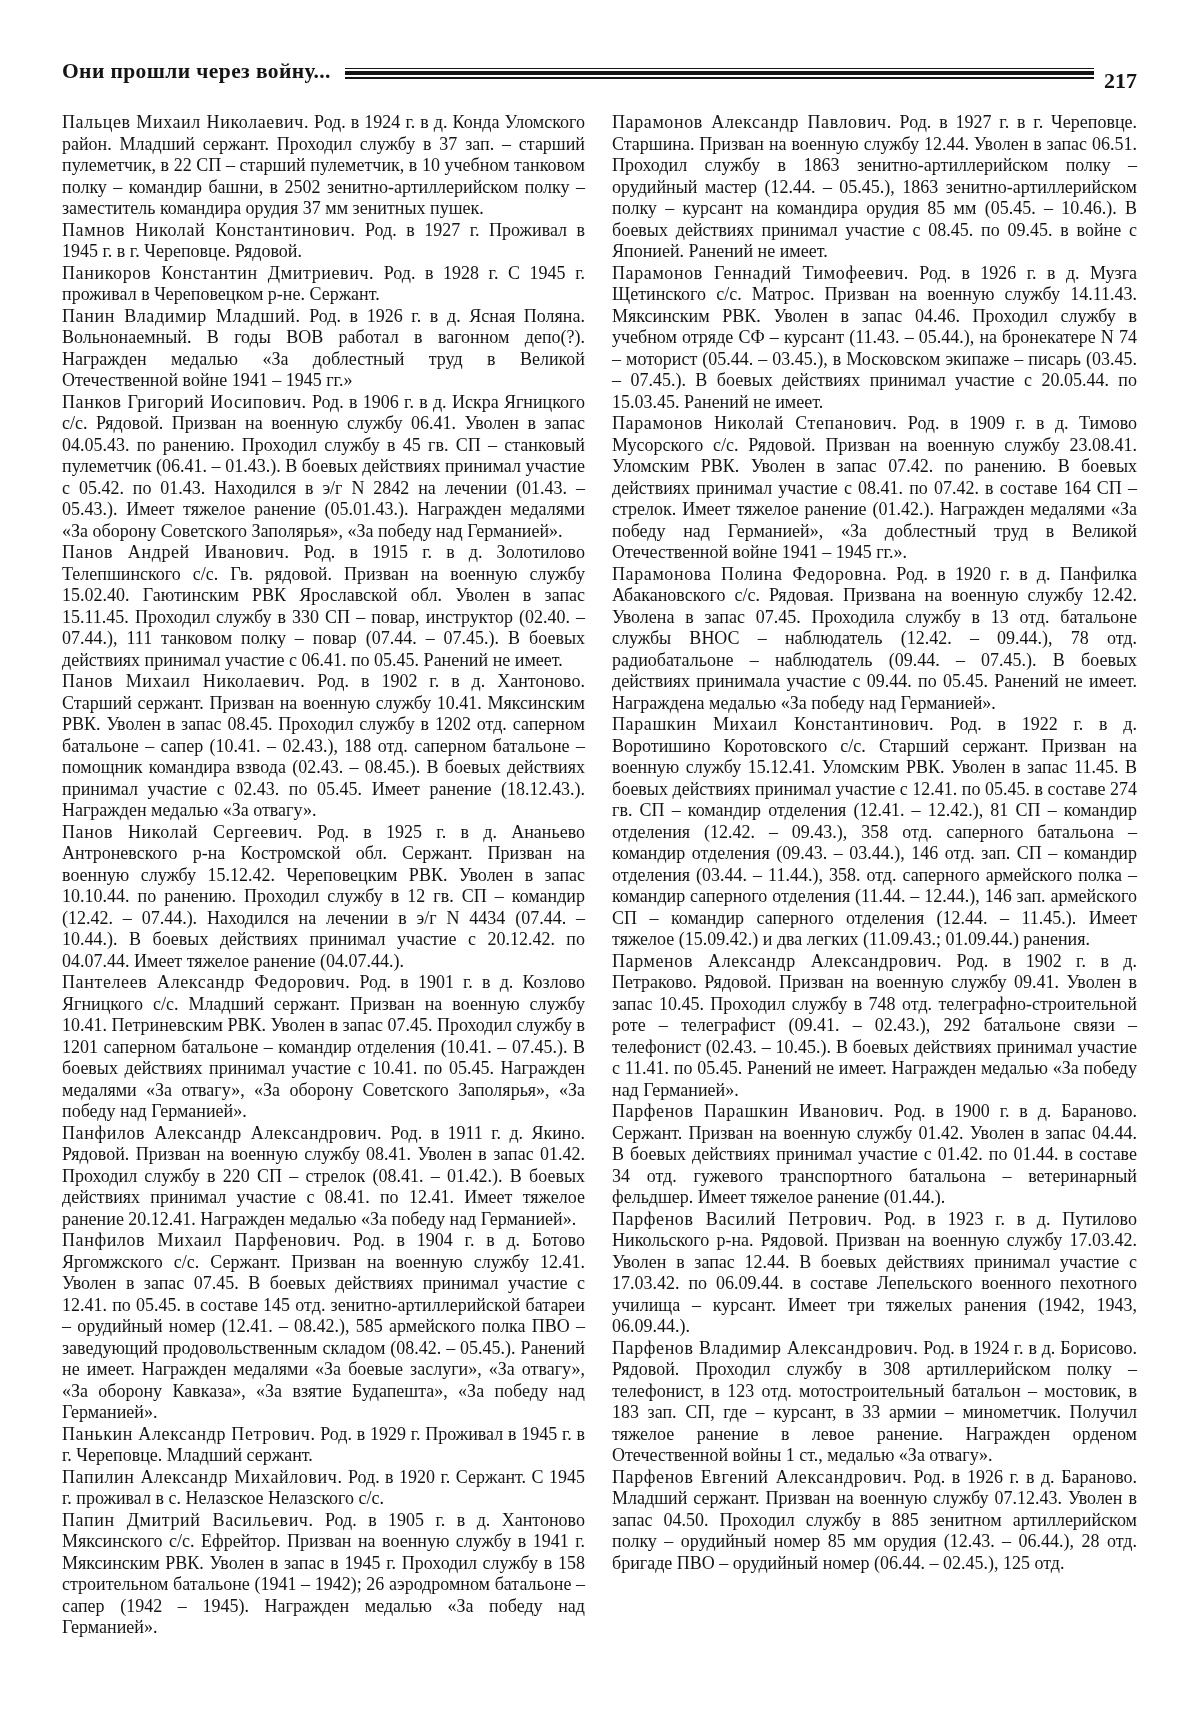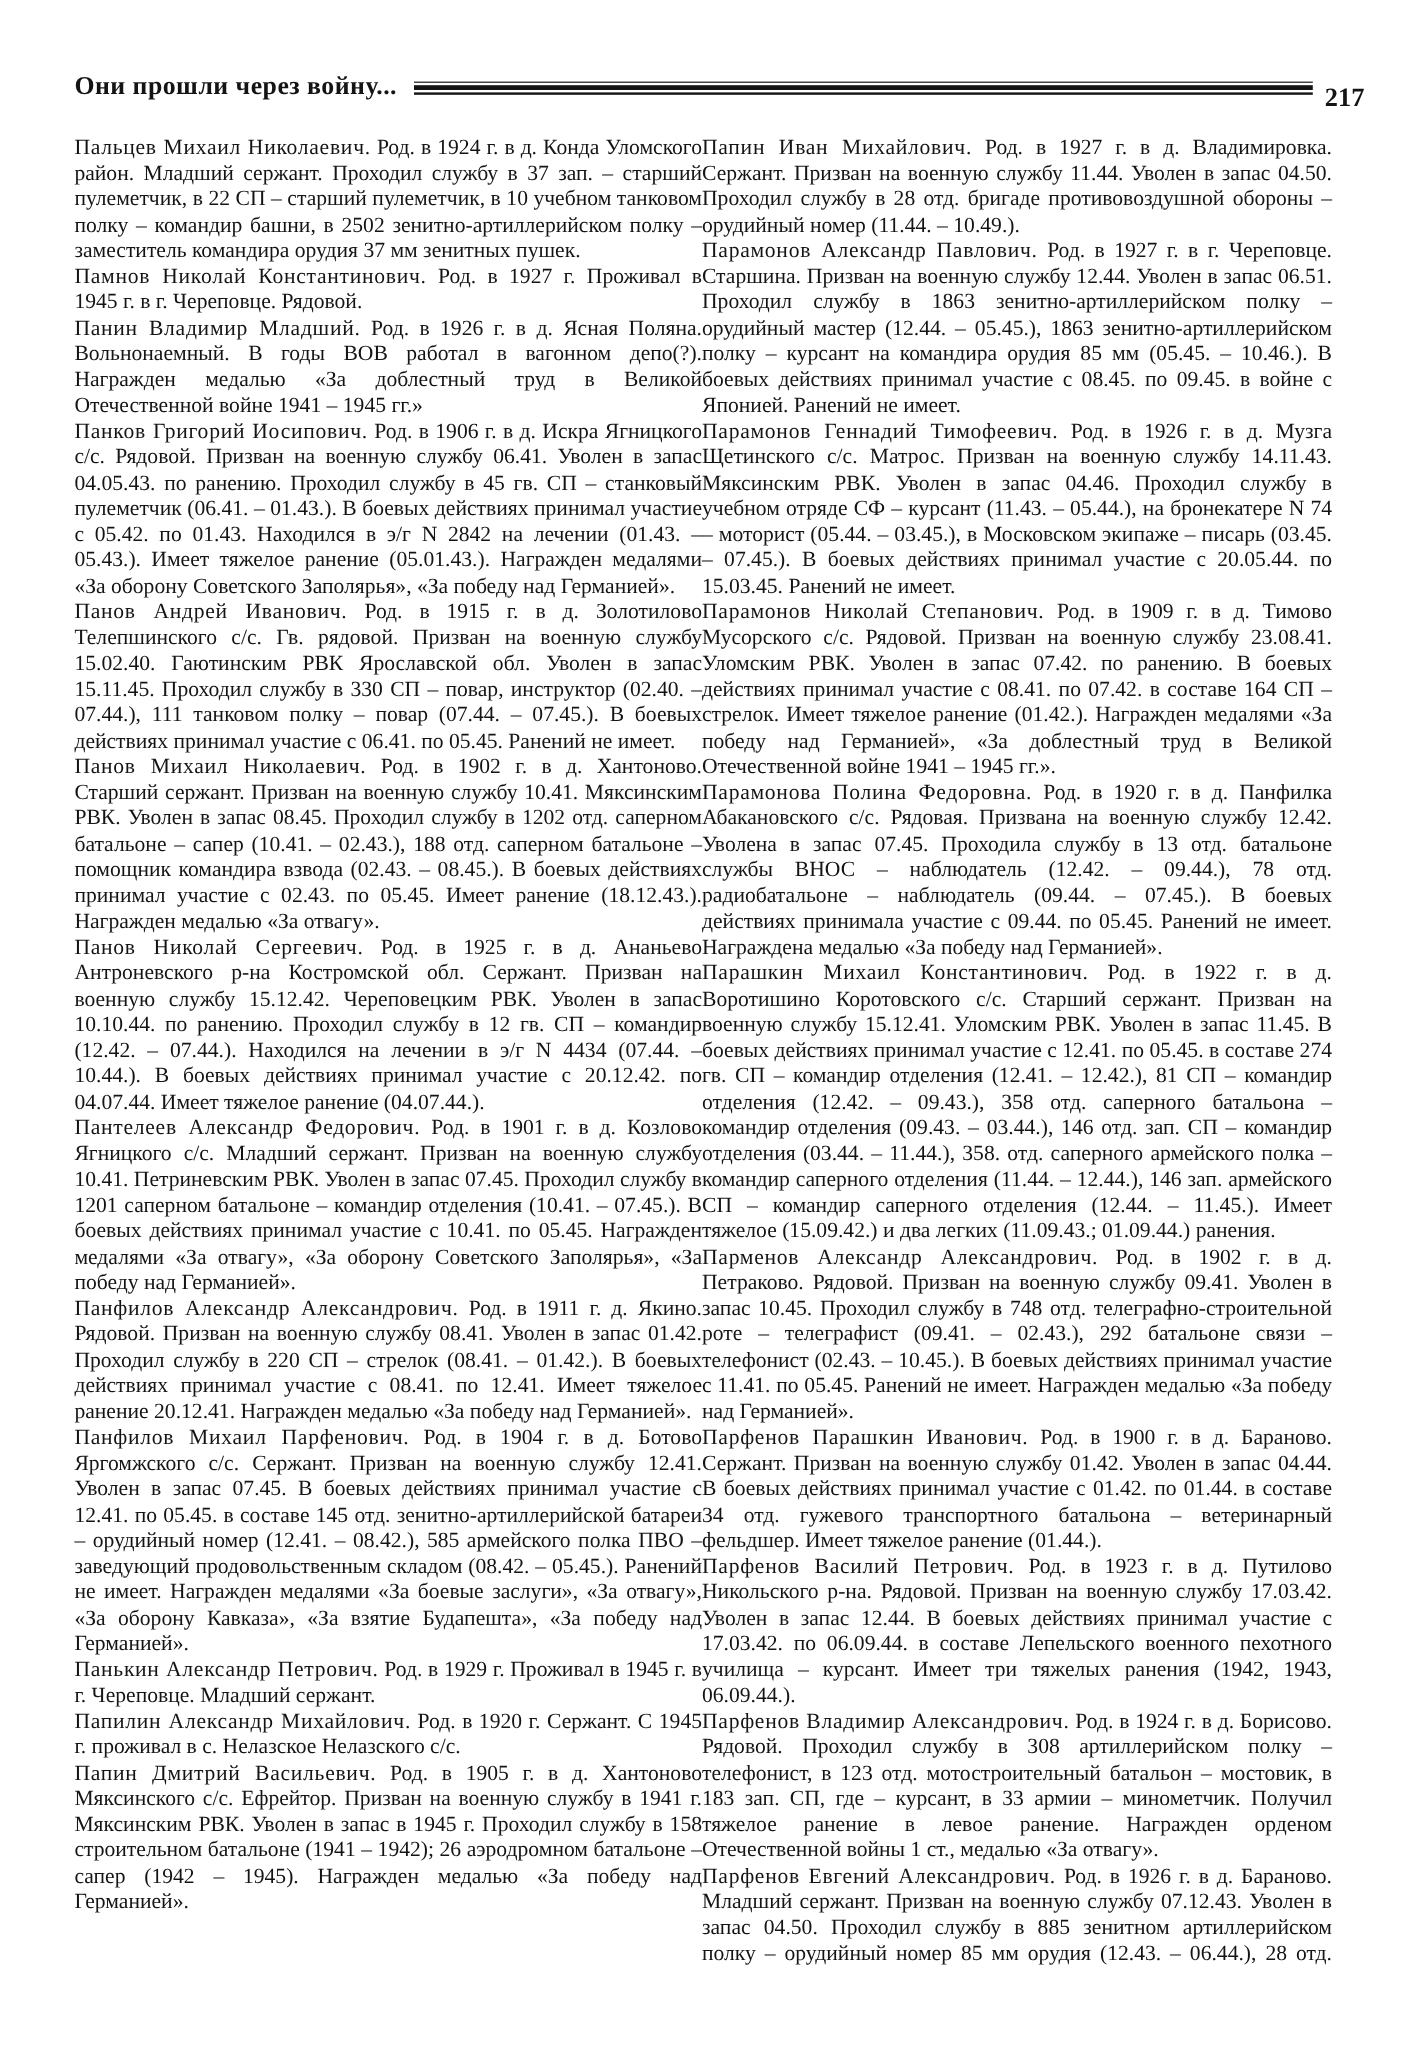--- a/index.html
+++ b/index.html
@@ -49,20 +49,21 @@
   .page-number {
     font-weight: bold;
     font-size: 22px;
     white-space: nowrap;
     flex: 0 0 auto;
     margin-top: 19px;
   }
   .page-body {
     display: grid;
     grid-template-columns: 523px 525px;
+    column-gap: 27px;
   }
   .column {
     font-size: 18px;
     line-height: 21.5px;
   }
   .entry {
     margin: 0;
     text-align: justify;
     text-justify: inter-word;
     hyphens: auto;
@@ -85,35 +86,35 @@
         <i></i>
     </span>
     <span class="page-number">217</span>
   </div>
 
   <div class="page-body">
 
     <div class="column column-left">
         <p class="entry"><span class="entry-name">Пальцев Михаил Николаевич.</span> <span class="entry-text">Род. в 1924 г. в д. Конда Уломского район. Младший сержант. Проходил службу в 37 зап. – старший пулеметчик, в 22 СП – старший пулеметчик, в 10 учебном танковом полку – командир башни, в 2502 зенитно-артиллерийском полку – заместитель командира орудия 37 мм зенитных пушек.</span></p>
         <p class="entry"><span class="entry-name">Памнов Николай Константинович.</span> <span class="entry-text">Род. в 1927 г. Проживал в 1945 г. в г. Череповце. Рядовой.</span></p>
+        <p class="entry"><span class="entry-name">Паникоров Константин Дмитриевич.</span> <span class="entry-text">Род. в 1928 г. С 1945 г. проживал в Череповецком р-не. Сержант.</span></p>
         <p class="entry"><span class="entry-name">Панин Владимир Младший.</span> <span class="entry-text">Род. в 1926 г. в д. Ясная Поляна. Вольнонаемный. В годы ВОВ работал в вагонном депо(?). Награжден медалью «За доблестный труд в Великой Отечественной войне 1941 – 1945 гг.»</span></p>
         <p class="entry"><span class="entry-name">Панков Григорий Иосипович.</span> <span class="entry-text">Род. в 1906 г. в д. Искра Ягницкого с/с. Рядовой. Призван на военную службу 06.41. Уволен в запас 04.05.43. по ранению. Проходил службу в 45 гв. СП – станковый пулеметчик (06.41. – 01.43.). В боевых действиях принимал участие с 05.42. по 01.43. Находился в э/г N 2842 на лечении (01.43. – 05.43.). Имеет тяжелое ранение (05.01.43.). Награжден медалями «За оборону Советского Заполярья», «За победу над Германией».</span></p>
         <p class="entry"><span class="entry-name">Панов Андрей Иванович.</span> <span class="entry-text">Род. в 1915 г. в д. Золотилово Телепшинского с/с. Гв. рядовой. Призван на военную службу 15.02.40. Гаютинским РВК Ярославской обл. Уволен в запас 15.11.45. Проходил службу в 330 СП – повар, инструктор (02.40. – 07.44.), 111 танковом полку – повар (07.44. – 07.45.). В боевых действиях принимал участие с 06.41. по 05.45. Ранений не имеет.</span></p>
         <p class="entry"><span class="entry-name">Панов Михаил Николаевич.</span> <span class="entry-text">Род. в 1902 г. в д. Хантоново. Старший сержант. Призван на военную службу 10.41. Мяксинским РВК. Уволен в запас 08.45. Проходил службу в 1202 отд. саперном батальоне – сапер (10.41. – 02.43.), 188 отд. саперном батальоне – помощник командира взвода (02.43. – 08.45.). В боевых действиях принимал участие с 02.43. по 05.45. Имеет ранение (18.12.43.). Награжден медалью «За отвагу».</span></p>
         <p class="entry"><span class="entry-name">Панов Николай Сергеевич.</span> <span class="entry-text">Род. в 1925 г. в д. Ананьево Антроневского р-на Костромской обл. Сержант. Призван на военную службу 15.12.42. Череповецким РВК. Уволен в запас 10.10.44. по ранению. Проходил службу в 12 гв. СП – командир (12.42. – 07.44.). Находился на лечении в э/г N 4434 (07.44. – 10.44.). В боевых действиях принимал участие с 20.12.42. по 04.07.44. Имеет тяжелое ранение (04.07.44.).</span></p>
         <p class="entry"><span class="entry-name">Пантелеев Александр Федорович.</span> <span class="entry-text">Род. в 1901 г. в д. Козлово Ягницкого с/с. Младший сержант. Призван на военную службу 10.41. Петриневским РВК. Уволен в запас 07.45. Проходил службу в 1201 саперном батальоне – командир отделения (10.41. – 07.45.). В боевых действиях принимал участие с 10.41. по 05.45. Награжден медалями «За отвагу», «За оборону Советского Заполярья», «За победу над Германией».</span></p>
         <p class="entry"><span class="entry-name">Панфилов Александр Александрович.</span> <span class="entry-text">Род. в 1911 г. д. Якино. Рядовой. Призван на военную службу 08.41. Уволен в запас 01.42. Проходил службу в 220 СП – стрелок (08.41. – 01.42.). В боевых действиях принимал участие с 08.41. по 12.41. Имеет тяжелое ранение 20.12.41. Награжден медалью «За победу над Германией».</span></p>
         <p class="entry"><span class="entry-name">Панфилов Михаил Парфенович.</span> <span class="entry-text">Род. в 1904 г. в д. Ботово Яргомжского с/с. Сержант. Призван на военную службу 12.41. Уволен в запас 07.45. В боевых действиях принимал участие с 12.41. по 05.45. в составе 145 отд. зенитно-артиллерийской батареи – орудийный номер (12.41. – 08.42.), 585 армейского полка ПВО – заведующий продовольственным складом (08.42. – 05.45.). Ранений не имеет. Награжден медалями «За боевые заслуги», «За отвагу», «За оборону Кавказа», «За взятие Будапешта», «За победу над Германией».</span></p>
         <p class="entry"><span class="entry-name">Панькин Александр Петрович.</span> <span class="entry-text">Род. в 1929 г. Проживал в 1945 г. в г. Череповце. Младший сержант.</span></p>
         <p class="entry"><span class="entry-name">Папилин Александр Михайлович.</span> <span class="entry-text">Род. в 1920 г. Сержант. С 1945 г. проживал в с. Нелазское Нелазского с/с.</span></p>
         <p class="entry"><span class="entry-name">Папин Дмитрий Васильевич.</span> <span class="entry-text">Род. в 1905 г. в д. Хантоново Мяксинского с/с. Ефрейтор. Призван на военную службу в 1941 г. Мяксинским РВК. Уволен в запас в 1945 г. Проходил службу в 158 строительном батальоне (1941 – 1942); 26 аэродромном батальоне – сапер (1942 – 1945). Награжден медалью «За победу над Германией».</span></p>
       </div>
 
     <div class="column column-right">
-        <p class="entry"><span class="entry-name">Папин Иван Михайлович.</span> <span class="entry-text">Род. в 1927 г. в д. Владимировка. Сержант. Призван на военную службу 11.44. Уволен в запас 04.50. Проходил службу в 28 отд. бригаде противовоздушной обороны – орудийный номер (11.44. – 10.49.).</span></p>
         <p class="entry"><span class="entry-name">Парамонов Александр Павлович.</span> <span class="entry-text">Род. в 1927 г. в г. Череповце. Старшина. Призван на военную службу 12.44. Уволен в запас 06.51. Проходил службу в 1863 зенитно-артиллерийском полку – орудийный мастер (12.44. – 05.45.), 1863 зенитно-артиллерийском полку – курсант на командира орудия 85 мм (05.45. – 10.46.). В боевых действиях принимал участие с 08.45. по 09.45. в войне с Японией. Ранений не имеет.</span></p>
         <p class="entry"><span class="entry-name">Парамонов Геннадий Тимофеевич.</span> <span class="entry-text">Род. в 1926 г. в д. Музга Щетинского с/с. Матрос. Призван на военную службу 14.11.43. Мяксинским РВК. Уволен в запас 04.46. Проходил службу в учебном отряде СФ – курсант (11.43. – 05.44.), на бронекатере N 74 – моторист (05.44. – 03.45.), в Московском экипаже – писарь (03.45. – 07.45.). В боевых действиях принимал участие с 20.05.44. по 15.03.45. Ранений не имеет.</span></p>
         <p class="entry"><span class="entry-name">Парамонов Николай Степанович.</span> <span class="entry-text">Род. в 1909 г. в д. Тимово Мусорского с/с. Рядовой. Призван на военную службу 23.08.41. Уломским РВК. Уволен в запас 07.42. по ранению. В боевых действиях принимал участие с 08.41. по 07.42. в составе 164 СП – стрелок. Имеет тяжелое ранение (01.42.). Награжден медалями «За победу над Германией», «За доблестный труд в Великой Отечественной войне 1941 – 1945 гг.».</span></p>
         <p class="entry"><span class="entry-name">Парамонова Полина Федоровна.</span> <span class="entry-text">Род. в 1920 г. в д. Панфилка Абакановского с/с. Рядовая. Призвана на военную службу 12.42. Уволена в запас 07.45. Проходила службу в 13 отд. батальоне службы ВНОС – наблюдатель (12.42. – 09.44.), 78 отд. радиобатальоне – наблюдатель (09.44. – 07.45.). В боевых действиях принимала участие с 09.44. по 05.45. Ранений не имеет. Награждена медалью «За победу над Германией».</span></p>
         <p class="entry"><span class="entry-name">Парашкин Михаил Константинович.</span> <span class="entry-text">Род. в 1922 г. в д. Воротишино Коротовского с/с. Старший сержант. Призван на военную службу 15.12.41. Уломским РВК. Уволен в запас 11.45. В боевых действиях принимал участие с 12.41. по 05.45. в составе 274 гв. СП – командир отделения (12.41. – 12.42.), 81 СП – командир отделения (12.42. – 09.43.), 358 отд. саперного батальона – командир отделения (09.43. – 03.44.), 146 отд. зап. СП – командир отделения (03.44. – 11.44.), 358. отд. саперного армейского полка – командир саперного отделения (11.44. – 12.44.), 146 зап. армейского СП – командир саперного отделения (12.44. – 11.45.). Имеет тяжелое (15.09.42.) и два легких (11.09.43.; 01.09.44.) ранения.</span></p>
         <p class="entry"><span class="entry-name">Парменов Александр Александрович.</span> <span class="entry-text">Род. в 1902 г. в д. Петраково. Рядовой. Призван на военную службу 09.41. Уволен в запас 10.45. Проходил службу в 748 отд. телеграфно-строительной роте – телеграфист (09.41. – 02.43.), 292 батальоне связи – телефонист (02.43. – 10.45.). В боевых действиях принимал участие с 11.41. по 05.45. Ранений не имеет. Награжден медалью «За победу над Германией».</span></p>
         <p class="entry"><span class="entry-name">Парфенов Парашкин Иванович.</span> <span class="entry-text">Род. в 1900 г. в д. Бараново. Сержант. Призван на военную службу 01.42. Уволен в запас 04.44. В боевых действиях принимал участие с 01.42. по 01.44. в составе 34 отд. гужевого транспортного батальона – ветеринарный фельдшер. Имеет тяжелое ранение (01.44.).</span></p>
         <p class="entry"><span class="entry-name">Парфенов Василий Петрович.</span> <span class="entry-text">Род. в 1923 г. в д. Путилово Никольского р-на. Рядовой. Призван на военную службу 17.03.42. Уволен в запас 12.44. В боевых действиях принимал участие с 17.03.42. по 06.09.44. в составе Лепельского военного пехотного училища – курсант. Имеет три тяжелых ранения (1942, 1943, 06.09.44.).</span></p>
         <p class="entry"><span class="entry-name">Парфенов Владимир Александрович.</span> <span class="entry-text">Род. в 1924 г. в д. Борисово. Рядовой. Проходил службу в 308 артиллерийском полку – телефонист, в 123 отд. мотостроительный батальон – мостовик, в 183 зап. СП, где – курсант, в 33 армии – минометчик. Получил тяжелое ранение в левое ранение. Награжден орденом Отечественной войны 1 ст., медалью «За отвагу».</span></p>
         <p class="entry"><span class="entry-name">Парфенов Евгений Александрович.</span> <span class="entry-text">Род. в 1926 г. в д. Бараново. Младший сержант. Призван на военную службу 07.12.43. Уволен в запас 04.50. Проходил службу в 885 зенитном артиллерийском полку – орудийный номер 85 мм орудия (12.43. – 06.44.), 28 отд. бригаде ПВО – орудийный номер (06.44. – 02.45.), 125 отд.</span></p>

